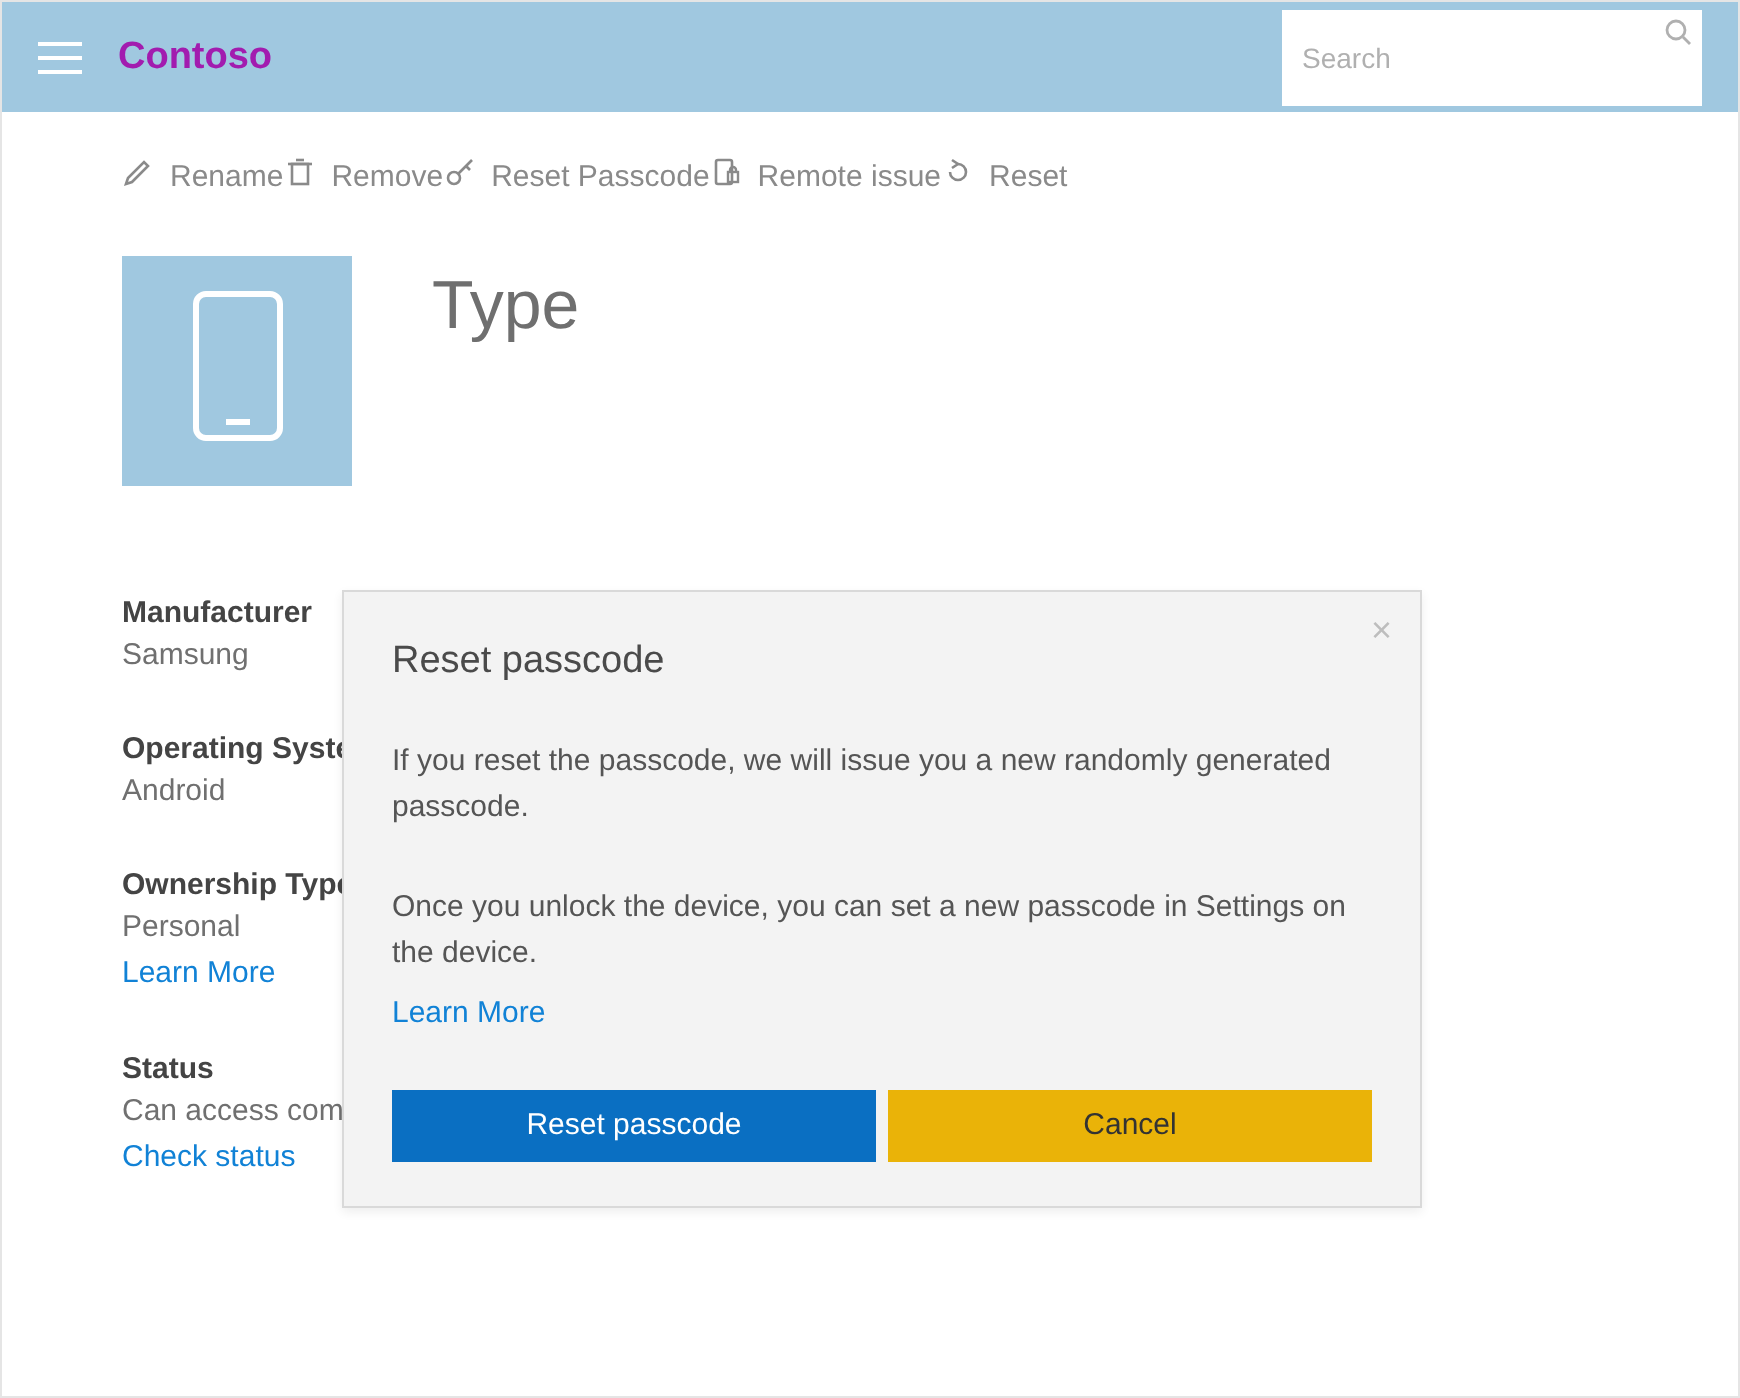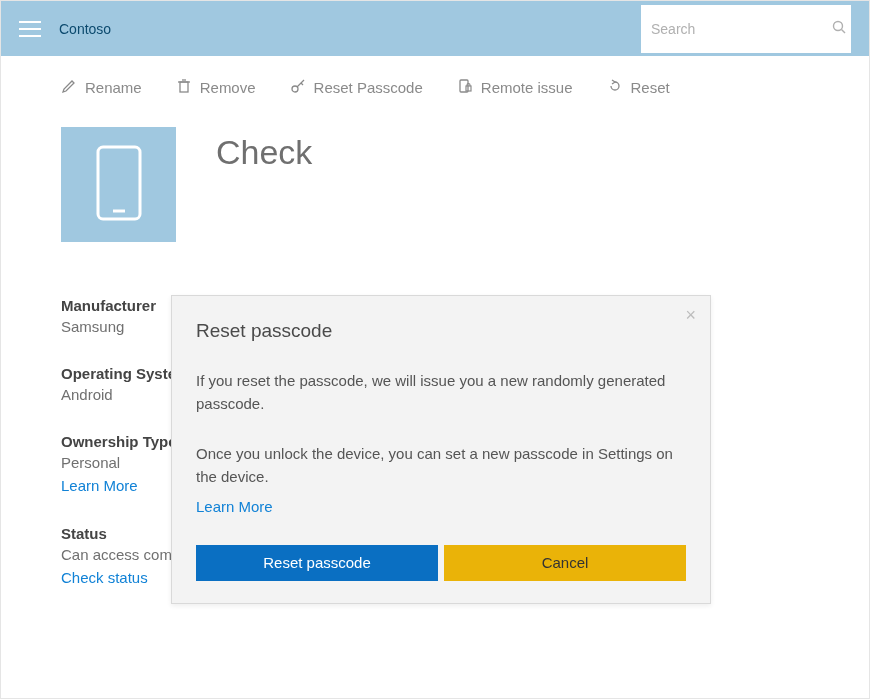--- a/index.html
+++ b/index.html
@@ -3,28 +3,28 @@
   <meta charset="utf-8">
   <style>
     * { margin: 0; padding: 0; box-sizing: border-box; }
     body { font-family: "Segoe UI", Arial, sans-serif; background: #fff; color: #333; }
     .page { width: 870px; height: 699px; border: 1px solid #e5e5e5; position: relative; background: #fff; overflow: hidden; }
 
     
     .header { background: #a0c8e0; height: 55px; display: flex; align-items: center; padding: 0 18px; }
     .hamburger { color: #fff; margin-right: 18px; cursor: pointer; }
     .hamburger svg { display: block; }
-    .brand { color: #0c4a6e; font-size: 14px; font-weight: 400; flex: 1; }
-    .search-box { width: 210px; height: 48px; background: #fff; display: flex; align-items: center; padding: 4px 10px; }
+    .brand { color: #a21caf; font-size: 19px; font-weight: 700; flex: 1; }
+    .search-box { width: 210px; height: 48px; background: #fff; display: flex; padding: 4px 10px; }
     .search-box input { border: none; outline: none; flex: 1; font-size: 14px; color: #666; background: transparent; }
     .search-box input::placeholder { color: #b0b0b0; }
     .search-box .sicon { color: #b0b0b0; }
 
     
-    .toolbar { display: flex; align-items: center; padding: 22px 60px 20px 60px; gap: 34px; }
+    .toolbar { display: flex; align-items: center; padding: 22px 60px 20px 60px; }
     .tb-item { display: flex; align-items: center; gap: 8px; color: #8a8a8a; font-size: 15px; cursor: pointer; }
     .tb-item svg { stroke: #8a8a8a; fill: none; }
 
     
     .content { padding: 10px 60px 30px 60px; position: relative; }
     .device-header { display: flex; align-items: flex-start; gap: 40px; margin-bottom: 55px; }
     .device-tile { width: 115px; height: 115px; background: #a0c8e0; display: flex; align-items: center; justify-content: center; }
     .device-tile svg { stroke: #fff; fill: none; }
     .device-title { font-size: 34px; font-weight: 300; color: #6f6f6f; margin-top: 6px; }
     .device-sub { font-size: 16px; color: #9a9a9a; margin-top: 6px; }
@@ -125,21 +125,21 @@
     <div class="device-header">
       <div class="device-tile">
         <span>
           <svg width="50" height="80" viewBox="0 0 50 80">
               <rect x="4" y="4" width="42" height="72" rx="5" stroke-width="3"></rect>
               <line x1="19" y1="68" x2="31" y2="68" stroke="#fff" stroke-width="3"></line>
             </svg>
         </span>
       </div>
       <div>
-        <div class="device-title">Check</div>
+        <div class="device-title">Type</div>
       </div>
     </div>
 
     <div class="details">
       <div class="detail-item">
         <div class="label">Manufacturer</div>
         <div class="value">Samsung</div>
       </div>
       <div class="detail-item">
         <div class="label">Operating System</div>

